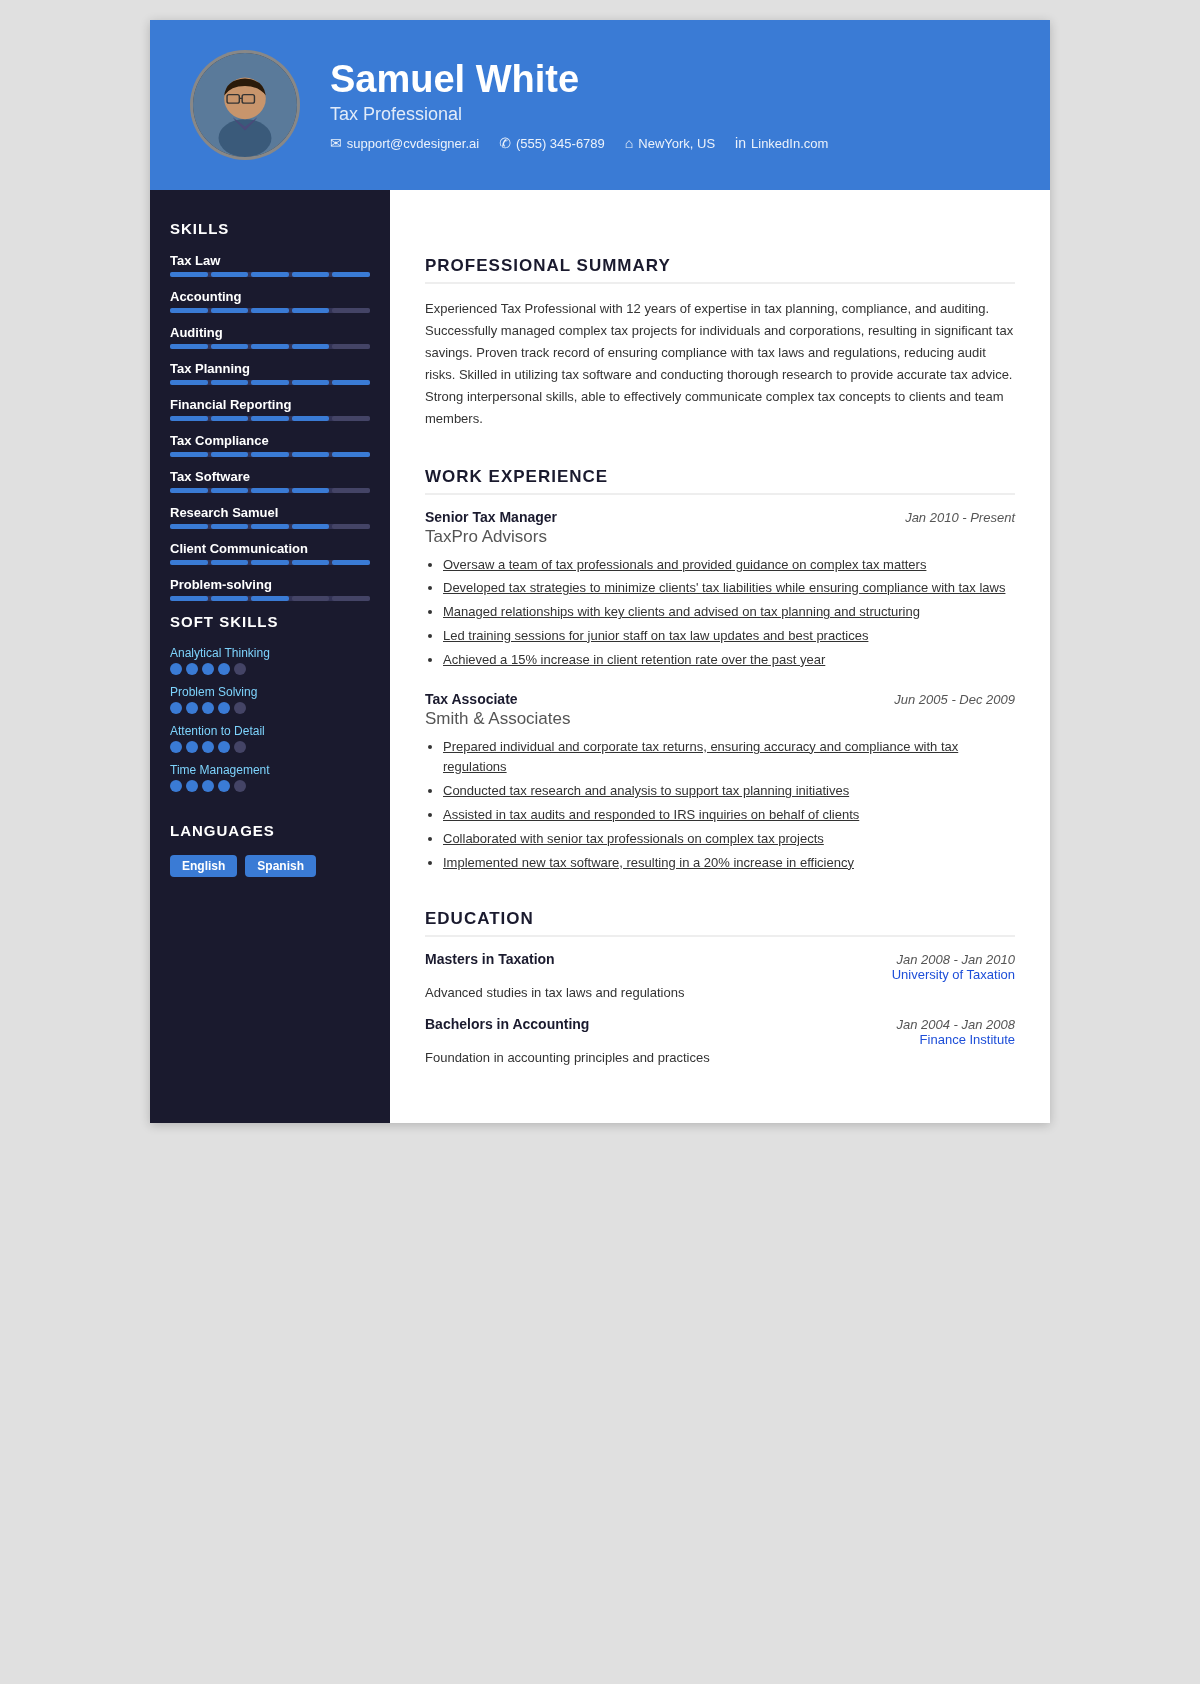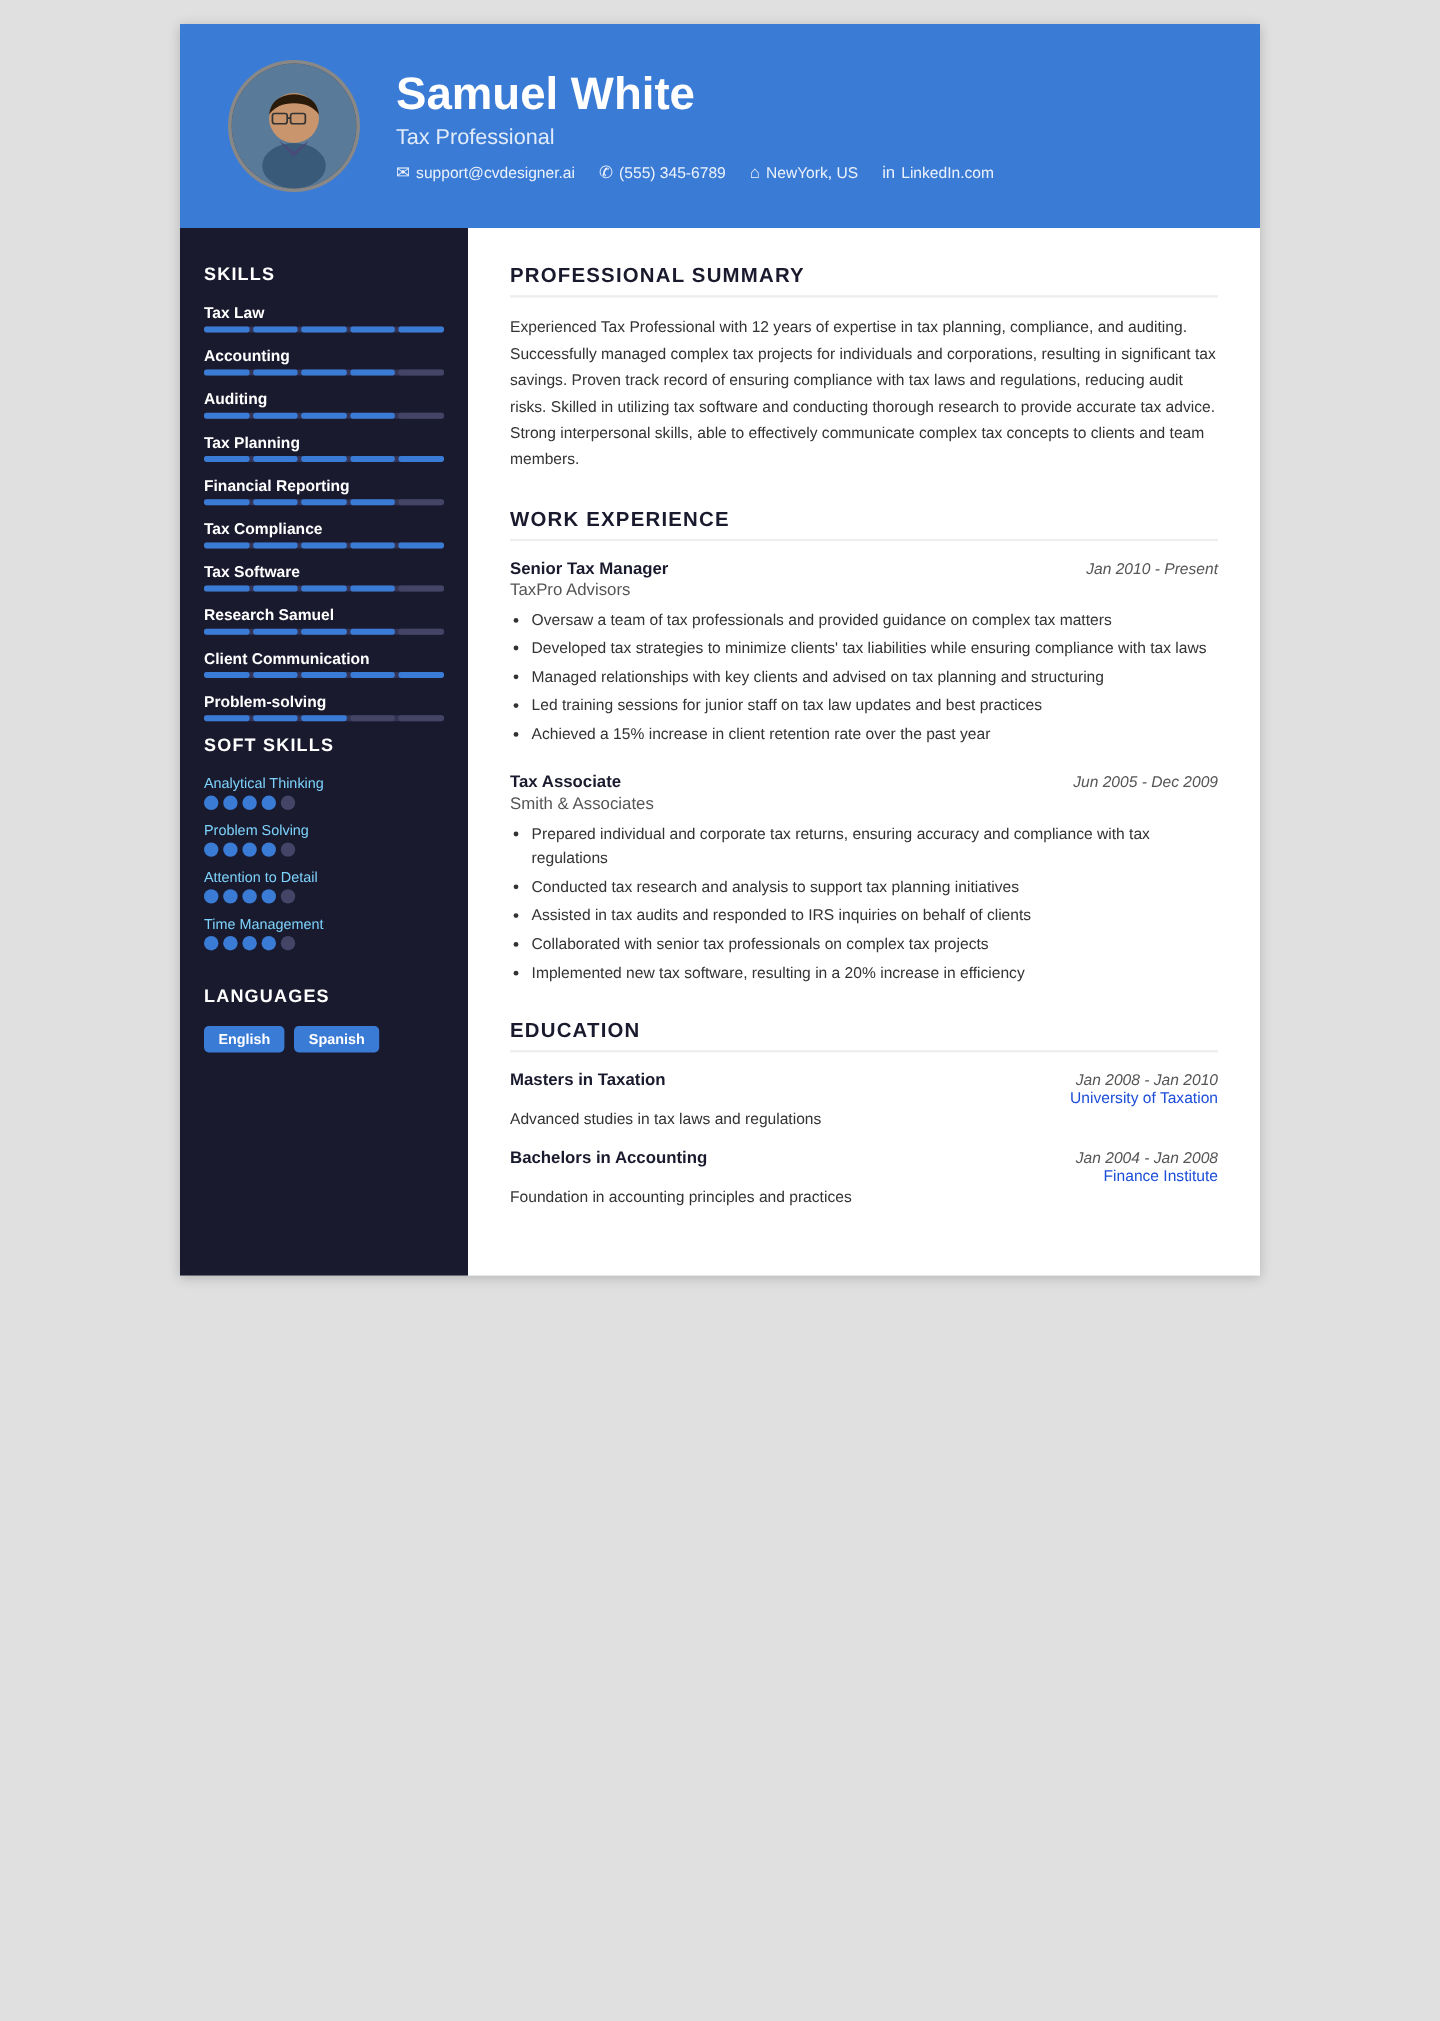--- a/index.html
+++ b/index.html
@@ -165,20 +165,21 @@
     }
     .section-title {
       font-size: 17px;
       font-weight: bold;
       letter-spacing: 1px;
       text-transform: uppercase;
       color: #1a1a2e;
       border-bottom: 2px solid #eee;
       padding-bottom: 6px;
       margin-bottom: 14px;
+      margin-top: 36px;
     }
     .summary-text {
       font-size: 13px;
       line-height: 1.7;
       color: #333;
     }
     
     .job {
       margin-bottom: 20px;
     }
@@ -194,32 +195,33 @@
       color: #1a1a2e;
     }
     .job-dates {
       font-size: 13px;
       font-style: italic;
       color: #555;
       white-space: nowrap;
       text-align: right;
     }
     .job-company {
-      font-size: 14px;
+      font-size: 17px;
       color: #555;
       margin-bottom: 8px;
     }
     .job-bullets {
       padding-left: 18px;
     }
     .job-bullets li {
       font-size: 13px;
       color: #333;
       line-height: 1.6;
       margin-bottom: 3px;
+      text-decoration: underline;
     }
     
     .edu-item {
       margin-bottom: 16px;
     }
     .edu-header {
       display: flex;
       justify-content: space-between;
       align-items: baseline;
       text-align: center;

